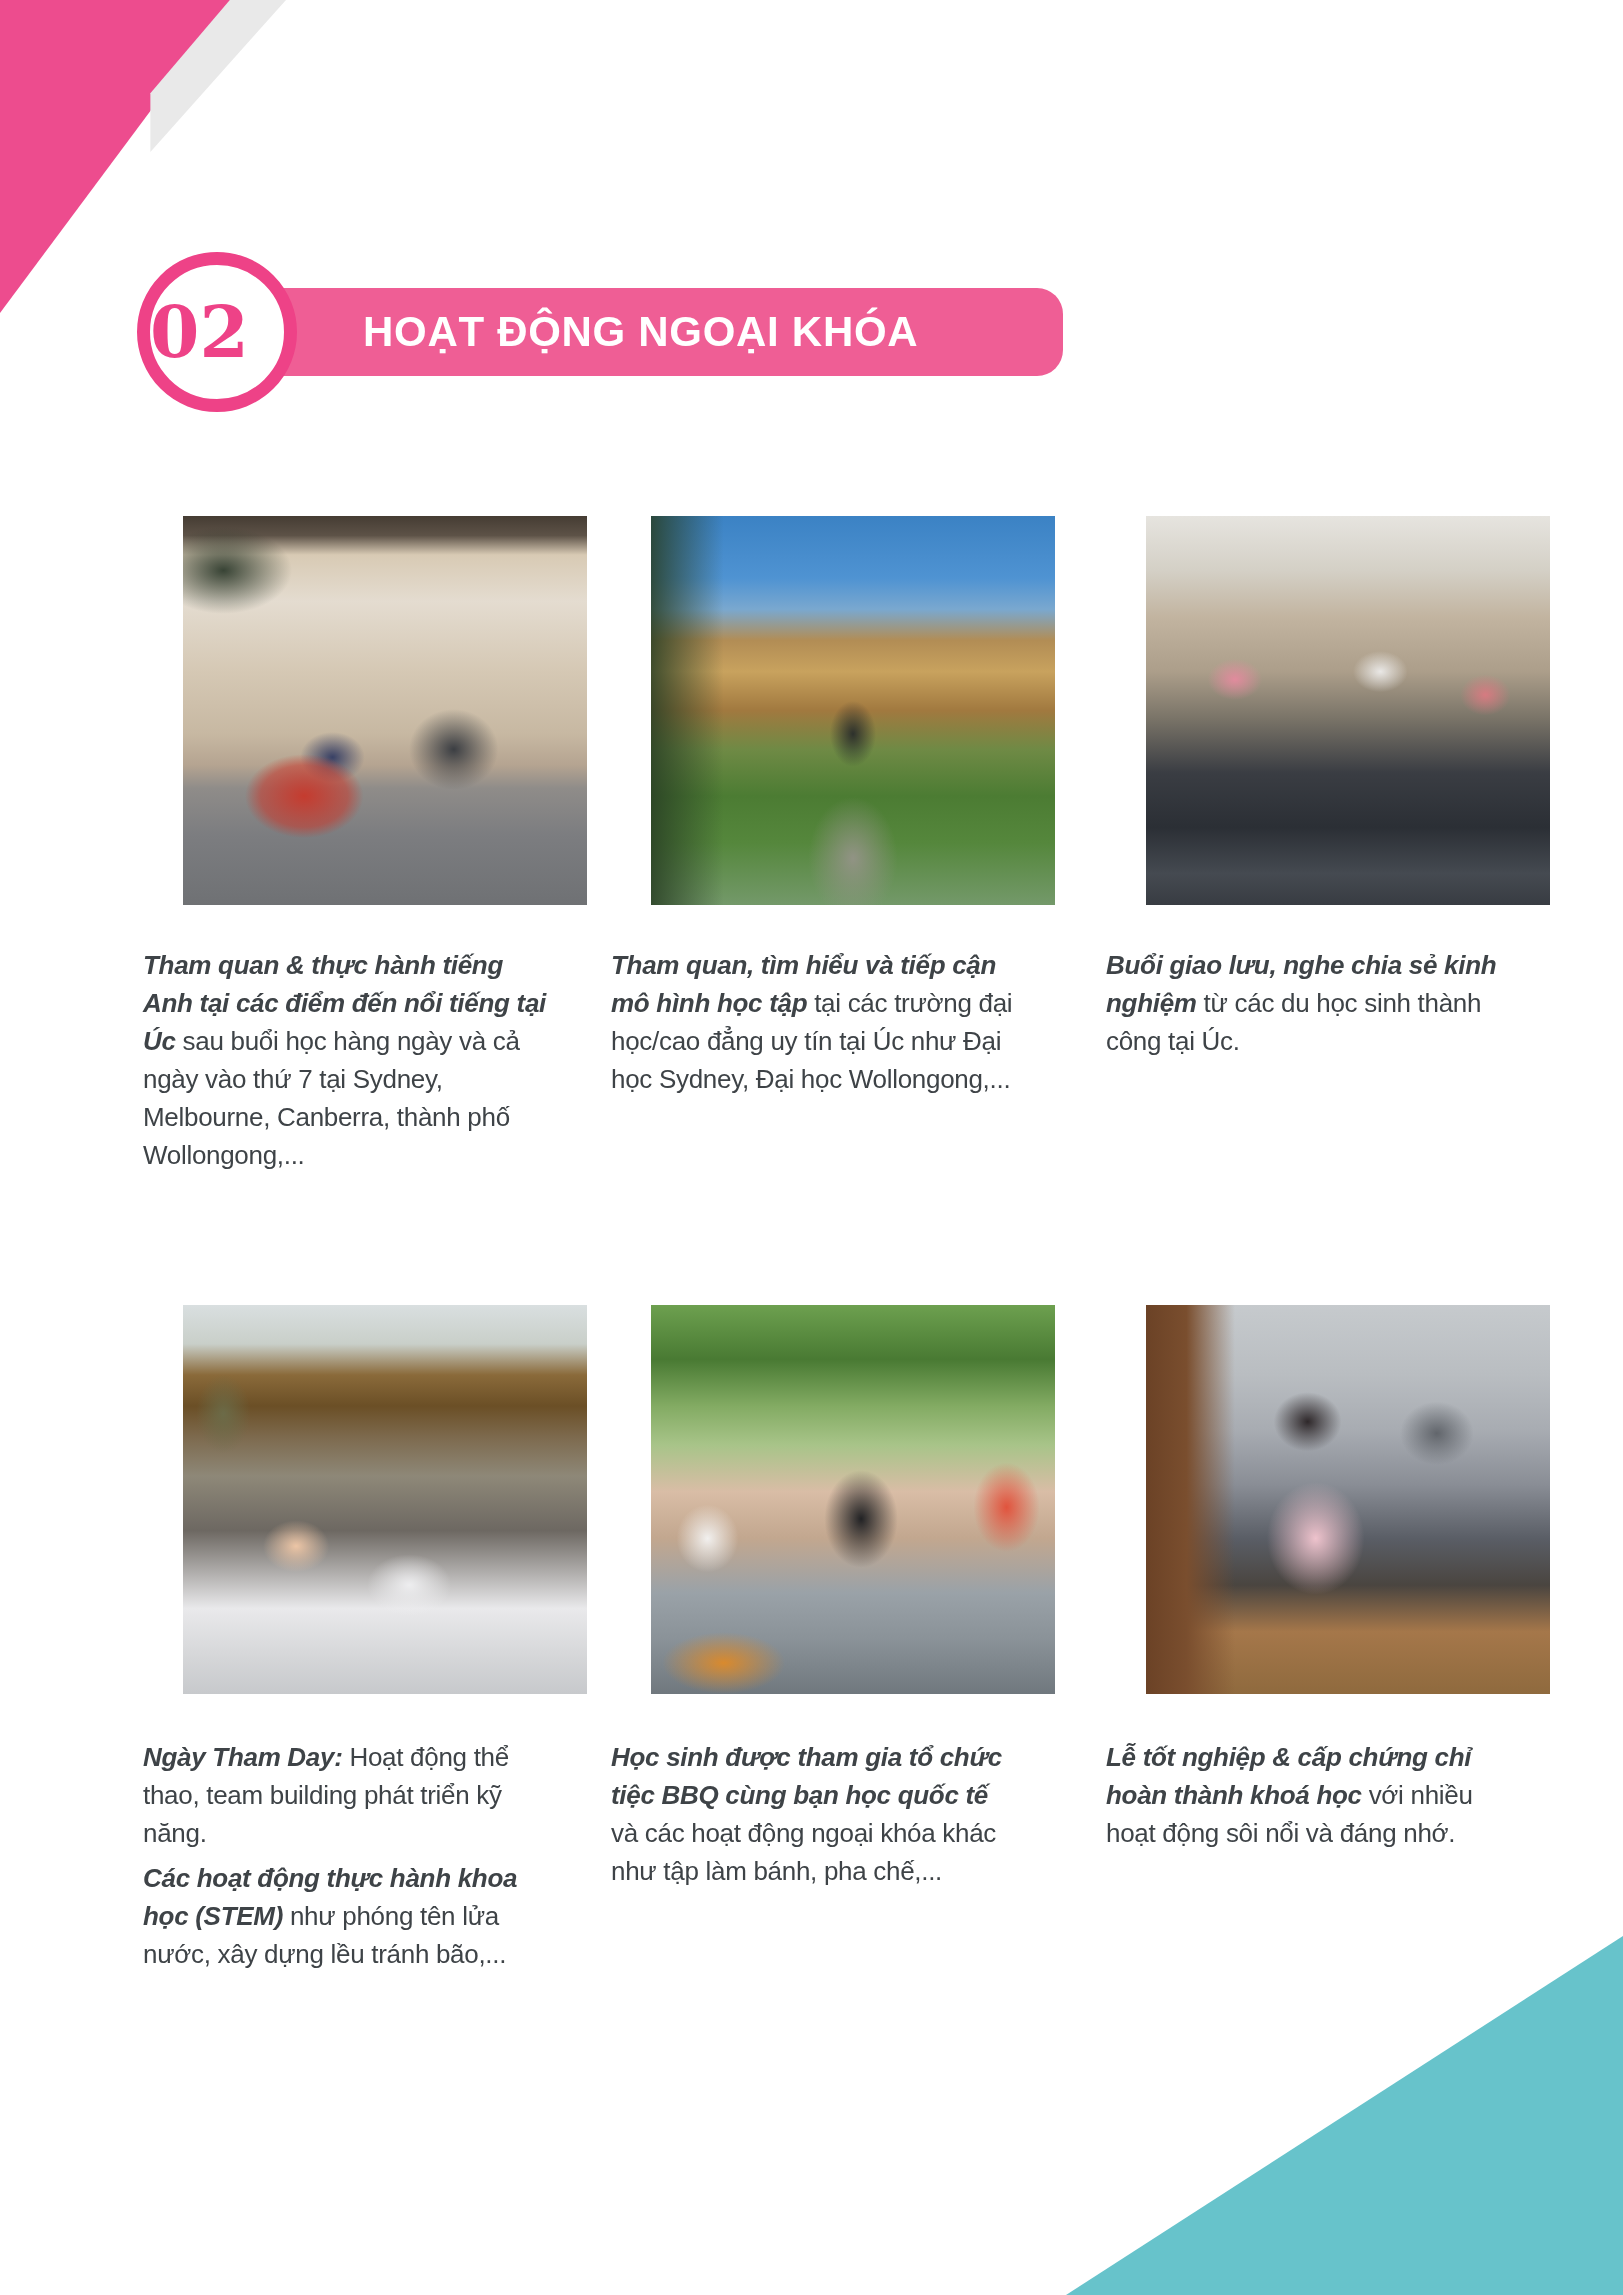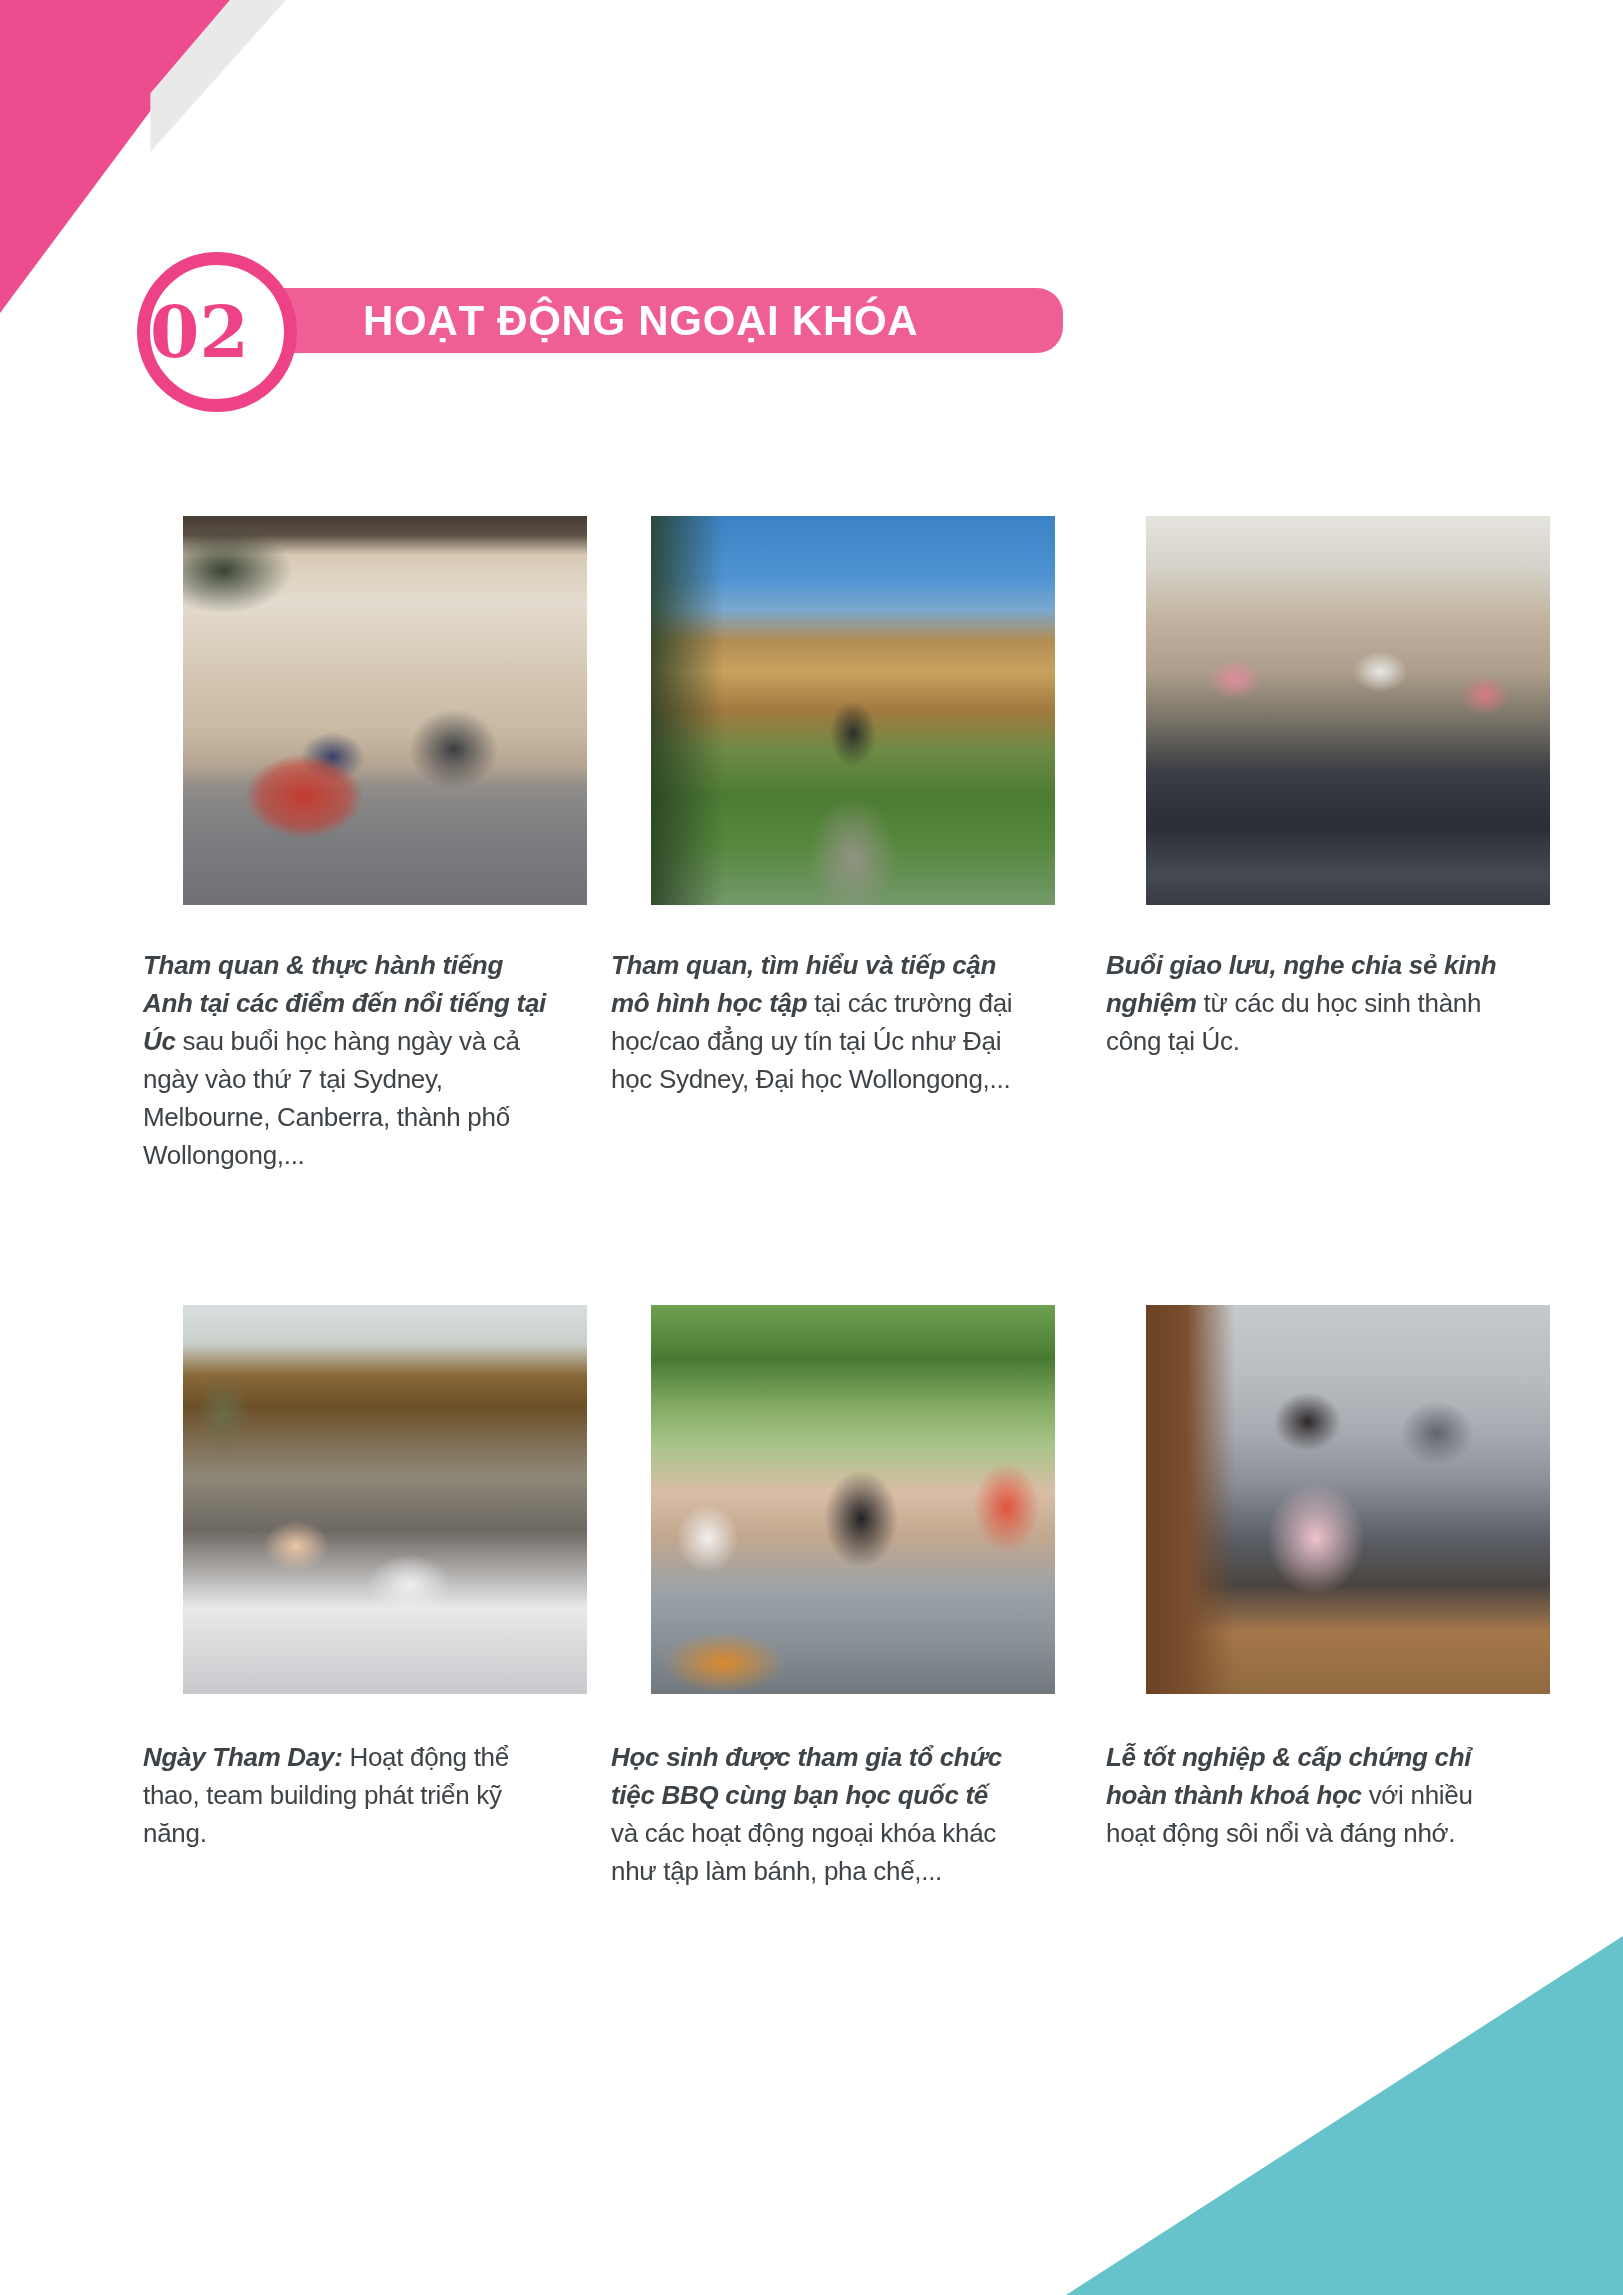--- a/index.html
+++ b/index.html
@@ -31,21 +31,21 @@
     clip-path:polygon(59% 0,100% 0,1% 98.7%,1% 60.6%);
   }
   .tri-teal{
     position:absolute;right:0;bottom:0;width:557px;height:359px;
     background:var(--teal);
     clip-path:polygon(100% 0,100% 100%,0 100%);
   }
 
   
   .banner{
-    position:absolute;left:216px;top:288px;width:847px;height:65px;
+    position:absolute;left:216px;top:288px;width:847px;height:88px;
     background:var(--banner-pink);
     border-radius:0 26px 26px 0;
     display:flex;align-items:center;
   }
   .banner h1{
     margin:0 0 0 147px;
     font-weight:bold;font-size:42px;line-height:1;
     letter-spacing:0.7px;color:#ffffff;
   }
   .number-circle{
@@ -157,20 +157,21 @@
   <div class="cap r1 c3">
     <p><strong>Buổi giao lưu, nghe chia sẻ kinh nghiệm</strong><span> từ các du học sinh thành công tại Úc.</span></p>
   </div>
 
   <figure class="ph row2 c1 ph-sportday"></figure>
   <figure class="ph row2 c2 ph-bbq"></figure>
   <figure class="ph row2 c3 ph-graduation"></figure>
 
   <div class="cap r2 c1">
     <p><strong>Ngày Tham Day:</strong><span> Hoạt động thể thao, team building phát triển kỹ năng.</span></p>
+    <p><strong>Các hoạt động thực hành khoa học (STEM)</strong><span> như phóng tên lửa nước, xây dựng lều tránh bão,...</span></p>
   </div>
   <div class="cap r2 c2">
     <p><strong>Học sinh được tham gia tổ chức tiệc BBQ cùng bạn học quốc tế</strong><span> và các hoạt động ngoại khóa khác như tập làm bánh, pha chế,...</span></p>
   </div>
   <div class="cap r2 c3">
     <p><strong>Lễ tốt nghiệp &amp; cấp chứng chỉ hoàn thành khoá học</strong><span> với nhiều hoạt động sôi nổi và đáng nhớ.</span></p>
   </div>
 
 </div>
 

